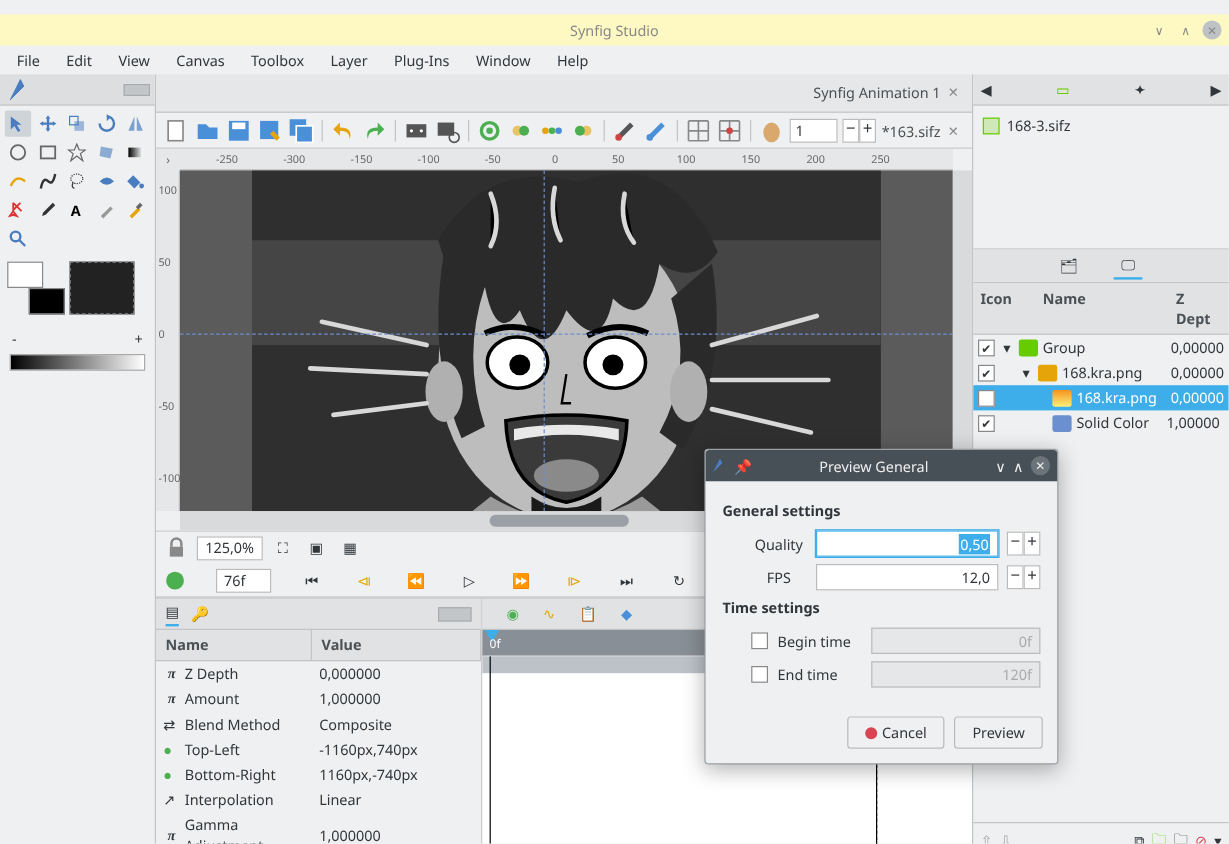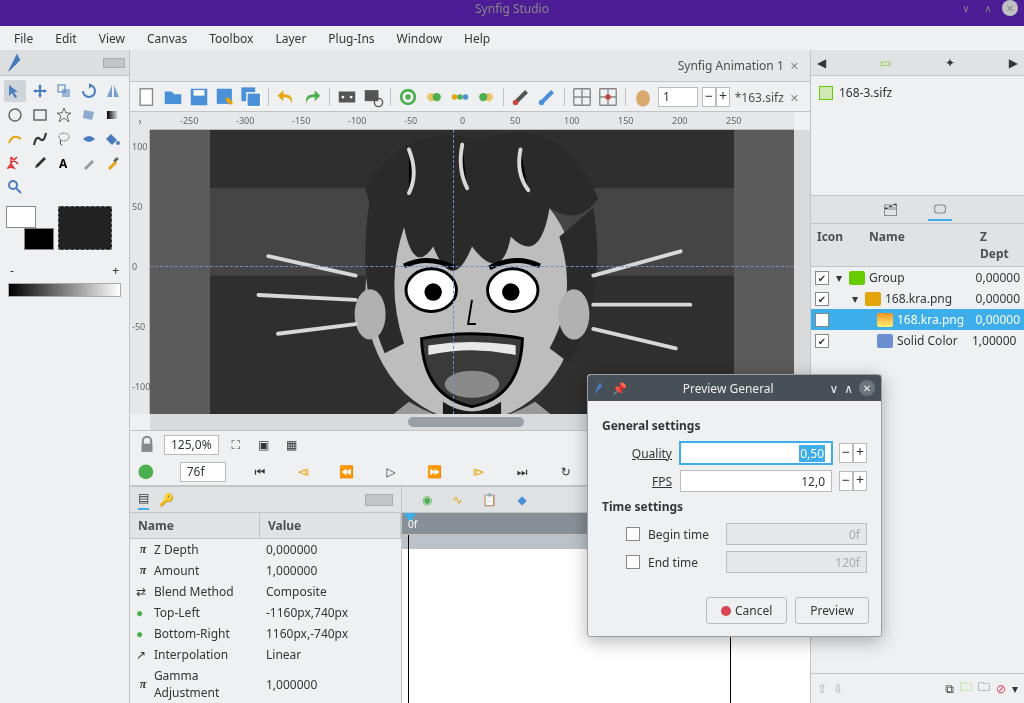--- a/index.html
+++ b/index.html
@@ -1,18 +1,18 @@
 <!DOCTYPE html>
 <html><head>
 <meta charset="utf-8">
 <style>
 * { box-sizing: border-box; margin: 0; padding: 0; font-family: "Noto Sans", "Segoe UI", sans-serif; font-size: 12px; }
 body { background: #eff0f1; width: 1024px; height: 703px; overflow: hidden; position: relative; color: #31363b; }
 
-.titlebar { height: 26px; display: flex; justify-content: center; background: #4c1d95; color: #888; position: relative; }
+.titlebar { height: 26px; display: flex; align-items: center; justify-content: center; background: #fef9c3; color: #888; position: relative; margin-top: 12px; }
 .titlebar .win-controls { position: absolute; right: 6px; display: flex; gap: 6px; }
 .win-btn { width: 16px; height: 16px; border-radius: 50%; display: flex; align-items: center; justify-content: center; font-size: 10px; color: #888; }
 .win-btn.close { background: #bfc2c4; }
 
 .menubar { height: 24px; display: flex; align-items: center; padding: 0 4px; gap: 2px; }
 .menubar span { padding: 3px 10px; cursor: default; text-align: right; }
 
 .main-area { display: flex; height: calc(703px - 26px - 24px); }
 
 .left-panel { width: 130px; display: flex; flex-direction: column; border-right: 1px solid #c2c4c6; }
@@ -100,21 +100,21 @@
 .rp-bottom { height: 30px; display: flex; align-items: center; justify-content: flex-end; gap: 6px; padding: 0 6px; border-top: 1px solid #c2c4c6; }
 
 
 .dialog { position: absolute; left: 587px; top: 374px; width: 295px; background: #eff0f1; border: 1px solid #9aa0a5; box-shadow: 0 4px 18px rgba(0,0,0,0.3); border-radius: 3px; }
 .dialog-titlebar { height: 26px; background: #475057; color: #eee; display: flex; align-items: center; padding: 0 6px; gap: 6px; border-radius: 3px 3px 0 0; }
 .dialog-titlebar .dtitle { flex: 1; text-align: center; }
 .dcircle { width: 16px; height: 16px; border-radius: 50%; background: #6b747b; display: flex; align-items: center; justify-content: center; font-size: 10px; }
 .dialog-body { padding: 10px 14px; }
 .dsection { font-weight: bold; margin: 6px 0 8px; }
 .drow { display: flex; align-items: center; margin-bottom: 6px; gap: 8px; }
-.drow label { width: 70px; text-align: right; padding-left: 24px; text-decoration: underline; }
+.drow label { width: 70px; text-align: center; padding-left: 24px; }
 .dinput { flex: 1; height: 22px; border: 1px solid #bbb; background: #fff; text-align: right; padding: 0 6px; display: flex; align-items: center; justify-content: flex-end; }
 .dinput.focus { border: 1px solid #3daee9; outline: 1px solid #3daee9; }
 .dinput.focus .sel { background: #3daee9; color: #fff; padding: 0 1px; }
 .dinput.disabled { background: #e6e7e8; color: #aaa; }
 .drow .spinner-btns { margin-left: -1px; }
 .dcheck-row { padding-left: 24px; display: flex; align-items: center; gap: 8px; margin-bottom: 6px;}
 .dialog-buttons { display: flex; justify-content: flex-end; gap: 8px; padding: 8px 12px 12px; }
 .dbtn { padding: 4px 14px; border: 1px solid #bbb; background: #eff0f1; border-radius: 3px; display: flex; align-items: center; gap: 4px; }
 .red-dot { width: 10px; height: 10px; border-radius: 50%; background: #da4453; }
 

